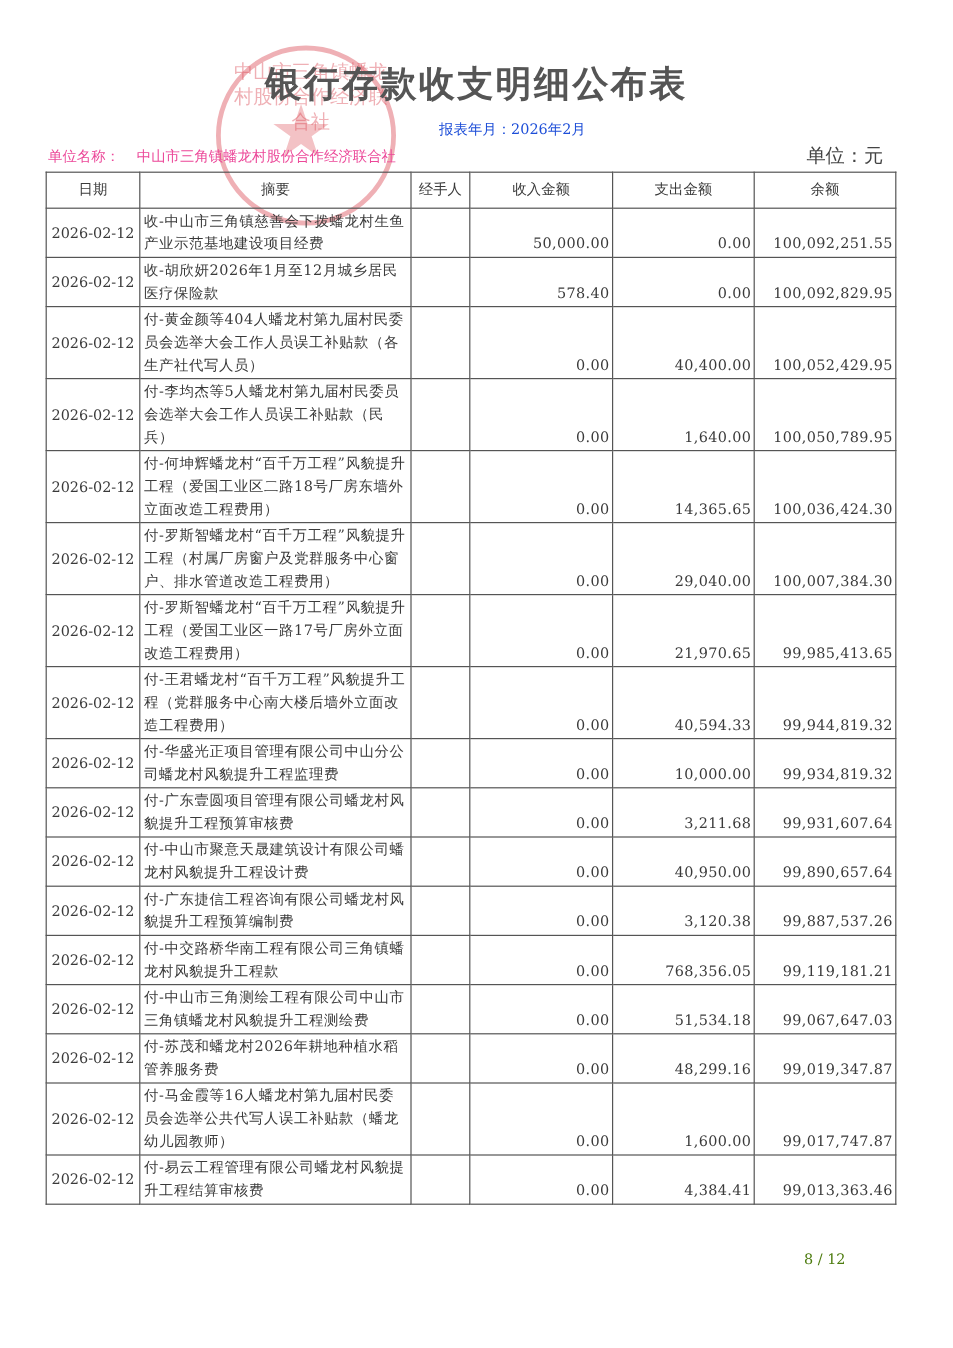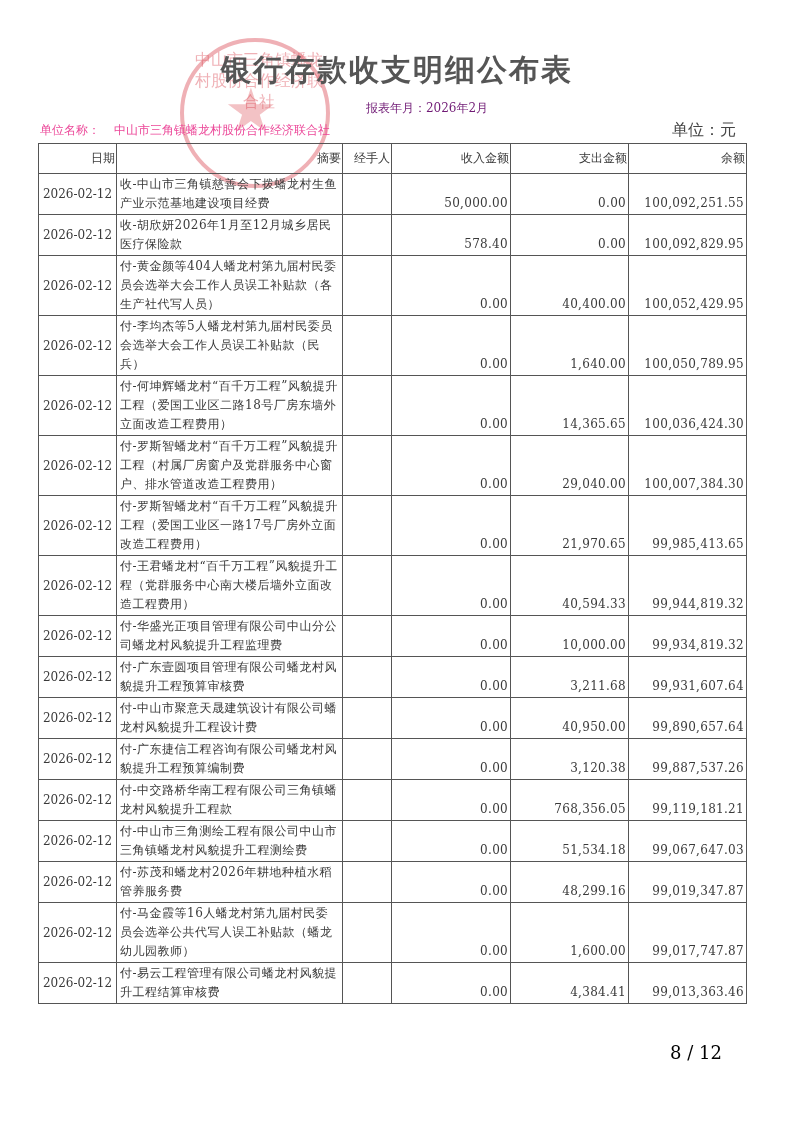--- a/index.html
+++ b/index.html
@@ -1,30 +1,30 @@
 <!DOCTYPE html>
 <html><head>
 <meta charset="utf-8">
 <style>
   html, body { margin:0; padding:0; background:#ffffff; }
   body { width:794px; height:1123px; position:relative; overflow:hidden;
          font-family: "DejaVu Serif", "Liberation Serif", serif; color:#3a3a3a; }
   .title { position:absolute; left:0; width:794px; top:50px; text-align:center;
            font-size:30px; font-weight:bold; letter-spacing:2px; color:#555; }
-  .subtitle { position:absolute; left:0; width:794px; top:100px; text-align:center; font-size:12px; color:#701a75; padding-left:60px; box-sizing:border-box; }
+  .subtitle { position:absolute; left:0; width:794px; top:100px; text-align:center; font-size:12px; color:#1d4ed8; padding-left:60px; box-sizing:border-box; }
   .unit-name { position:absolute; left:40px; top:122px; font-size:12px; color:#ec4899; }
   .unit-name span + span { margin-left:14px; }
   .unit { position:absolute; right:58px; top:120px; font-size:16px; color:#444; }
   table.ledger { position:absolute; left:38px; top:143px; border-collapse:collapse; table-layout:fixed; width:708px; }
   table.ledger th, table.ledger td { border:1px solid #555; font-weight:normal; font-size:12px; color:#3a3a3a; }
-  table.ledger th { height:27px; text-align:right; }
+  table.ledger th { height:27px; text-align:center; }
   td.date { text-align:center; padding:0 3px; }
   td.summary { text-align:left; vertical-align:middle; padding:1px 3px; line-height:19px; letter-spacing:0.5px; }
   td.num { text-align:right; vertical-align:bottom; padding:0 2px 4px 0; font-size:11.5px; letter-spacing:0.3px; }
-  .page-num { position:absolute; left:670px; top:1042px; font-size:18px; color:#000000; }
+  .page-num { position:absolute; left:670px; top:1042px; font-size:12px; color:#4d7c0f; }
   .stamp { position:absolute; left:180px; top:38px; width:150px; height:150px; border-radius:50%;
            border:4px solid rgba(220,80,90,0.45); box-sizing:border-box; pointer-events:none; }
   .stamp .star { position:absolute; left:40px; top:38px; font-size:60px; color:rgba(220,80,90,0.35); line-height:60px; }
   .stamp .ring-text { position:absolute; left:10px; top:8px; width:130px; text-align:center; font-size:16px; color:rgba(220,80,90,0.45); }
 </style>
 </head>
 <body>
 
 <div class="stamp">
   <div class="ring-text">中山市三角镇蟠龙村股份合作经济联合社</div>

